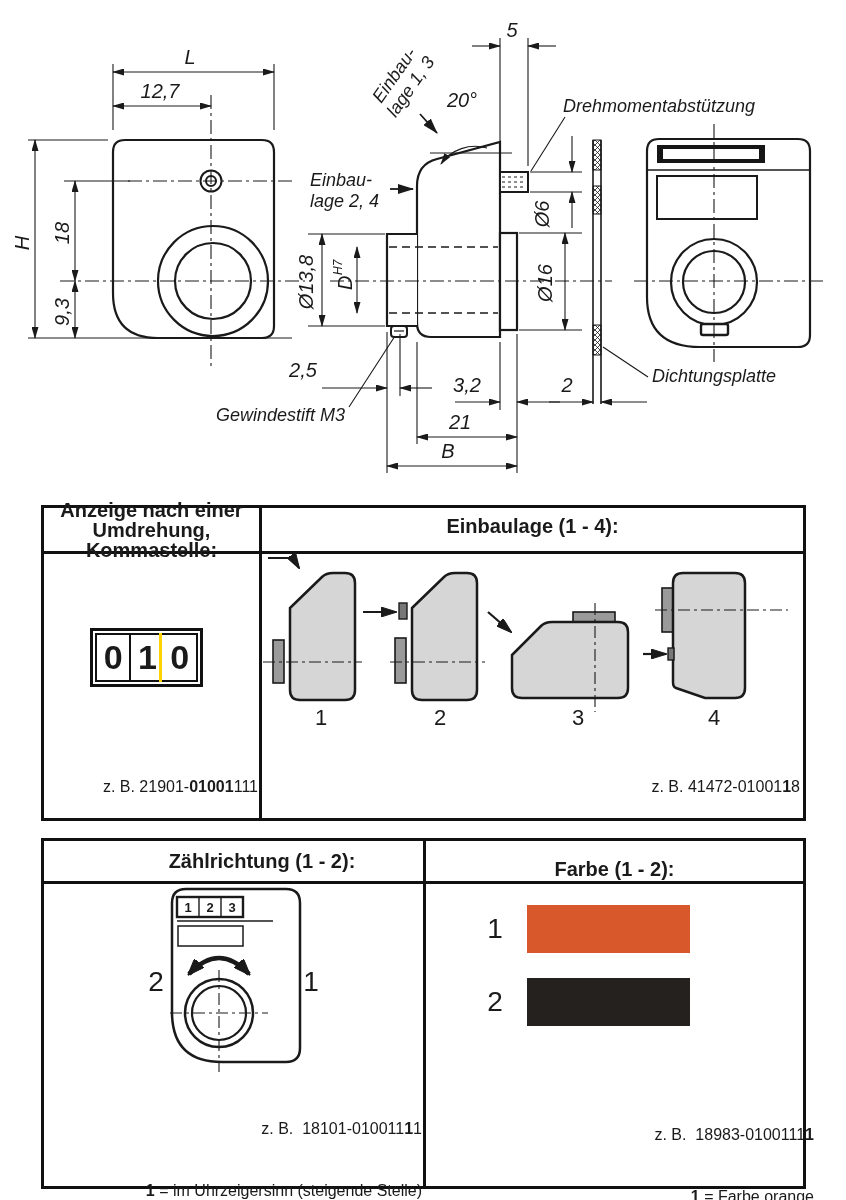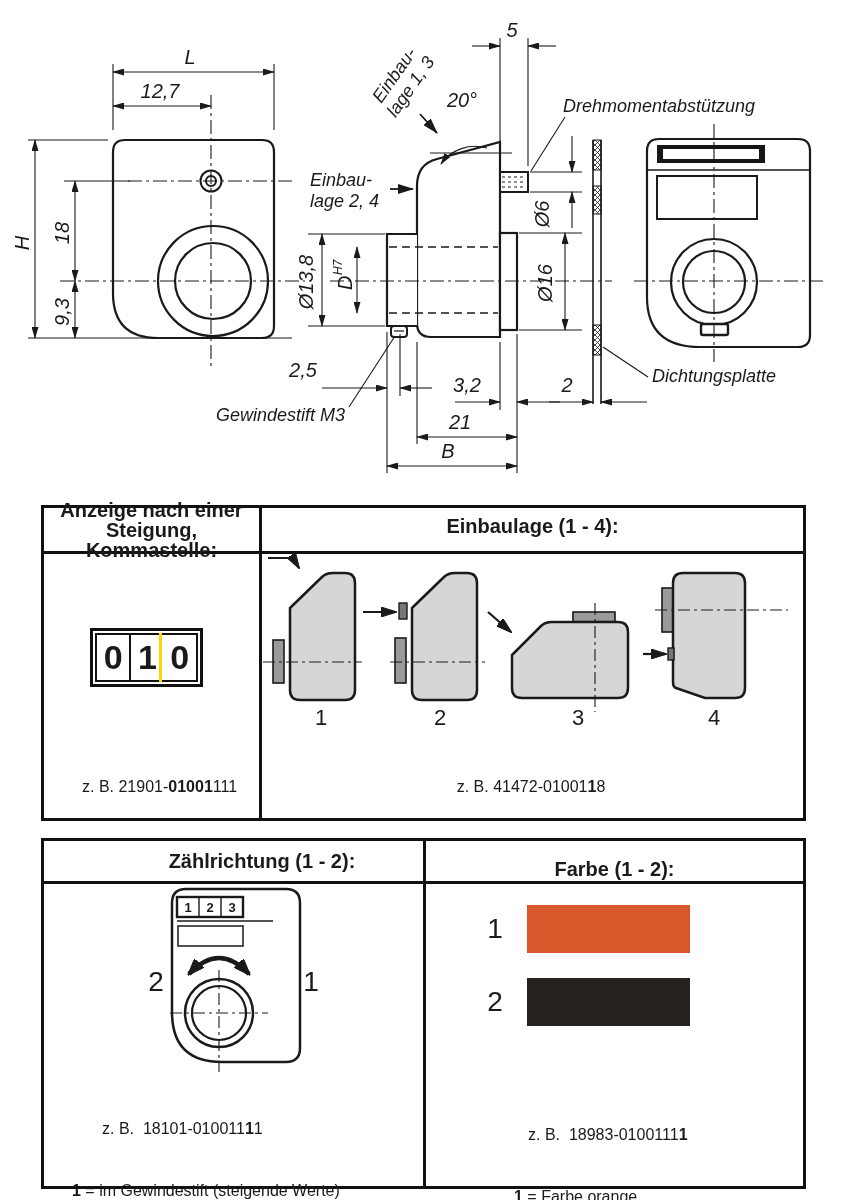--- a/index.html
+++ b/index.html
@@ -13,21 +13,21 @@
   .wdig{font:700 13px "Liberation Sans",sans-serif;fill:#1a1a1a;}
   .biglab{font:28px "Liberation Sans",sans-serif;fill:#1a1a1a;}
   .tbl{position:absolute;border:3px solid #111;background:#fff;}
   #table1{left:41px;top:505px;width:759px;height:310px;}
   #table2{left:41px;top:838px;width:759px;height:345px;}
   .hdr{position:absolute;top:0;display:flex;flex-direction:column;align-items:center;
        justify-content:center;font-weight:700;font-size:20px;line-height:20px;text-align:center;}
   .hline{position:absolute;background:#111;}
   .ex{position:absolute;font-size:16px;line-height:20.5px;white-space:pre-wrap;}
   .ex b{font-weight:700;}
-  .exl{white-space:pre-wrap;}
+  .exl{white-space:pre-wrap;text-align:right;}
   .counter{position:absolute;left:46px;top:120px;width:107px;height:53px;border:3px solid #111;}
   .counter-in{position:absolute;inset:2px;border:2px solid #111;display:flex;}
   .ccell{flex:1;display:flex;align-items:center;justify-content:center;
          font-weight:700;font-size:34px;}
   .cdiv{width:2px;background:#111;}
   .cmark{position:absolute;top:2px;bottom:2px;width:3px;}
   .swatch{position:absolute;width:163px;height:48px;}
   .swlab{position:absolute;width:60px;height:48px;line-height:48px;text-align:center;font-size:28px;}
 </style>
 </head>
@@ -203,21 +203,21 @@
         <line x1="634" y1="281" x2="826" y2="281"></line>
       </g>
     </g>
   </svg>
 
   <div id="table1" class="tbl">
     <div class="hline" style="left:215px;top:0;bottom:0;width:3px;"></div>
     <div class="hline" style="left:0;right:0;top:43px;height:3px;"></div>
     <div class="hdr" style="left:0;width:215px;height:43px;">
       <div>Anzeige nach einer</div>
-      <div>Steigung, Kommastelle:</div>
+      <div>Umdrehung, Kommastelle:</div>
     </div>
     <div class="hdr" style="left:218px;right:0;height:35px;">
       <div>Einbaulage (1 - 4):</div>
     </div>
 
     <div class="counter">
       <div class="counter-in">
         <div class="ccell">0</div>
         <div class="cdiv"></div>
         <div class="ccell">1</div>
@@ -315,21 +315,21 @@
       <g stroke-width="1.1" stroke-dasharray="12 4 3 4">
         <line x1="170" y1="1013" x2="268" y2="1013"></line>
         <line x1="219" y1="970" x2="219" y2="1072"></line>
       </g>
       <text class="biglab" x="156" y="991" text-anchor="middle" stroke="none">2</text>
       <text class="biglab" x="311" y="991" text-anchor="middle" stroke="none">1</text>
     </svg>
 
     <div class="ex" style="left:28px;top:237px;width:350px;">
       <div class="exl" style="margin-left:30px;"><span>z. B.  18101-010011</span><b>1</b><span>1</span></div>
-      <div class="exl"><b>1</b><span> = im Gewindestift (steigende Werte)</span></div>
+      <div class="exl"><b>1</b><span> = im Uhrzeigersinn (steigende Stelle)</span></div>
       
     </div>
 
     <div class="swlab" style="left:421px;top:64px;">1</div>
     <div class="swatch" style="left: 483px; top: 64px; background: rgb(217, 88, 43);"></div>
     <div class="swlab" style="left:421px;top:137px;">2</div>
     <div class="swatch" style="left: 483px; top: 137px; background: rgb(37, 33, 31);"></div>
 
     <div class="ex" style="left:470px;top:243px;width:300px;">
       <div class="exl" style="margin-left:14px;"><span>z. B.  18983-0100111</span><b>1</b><span></span></div>

